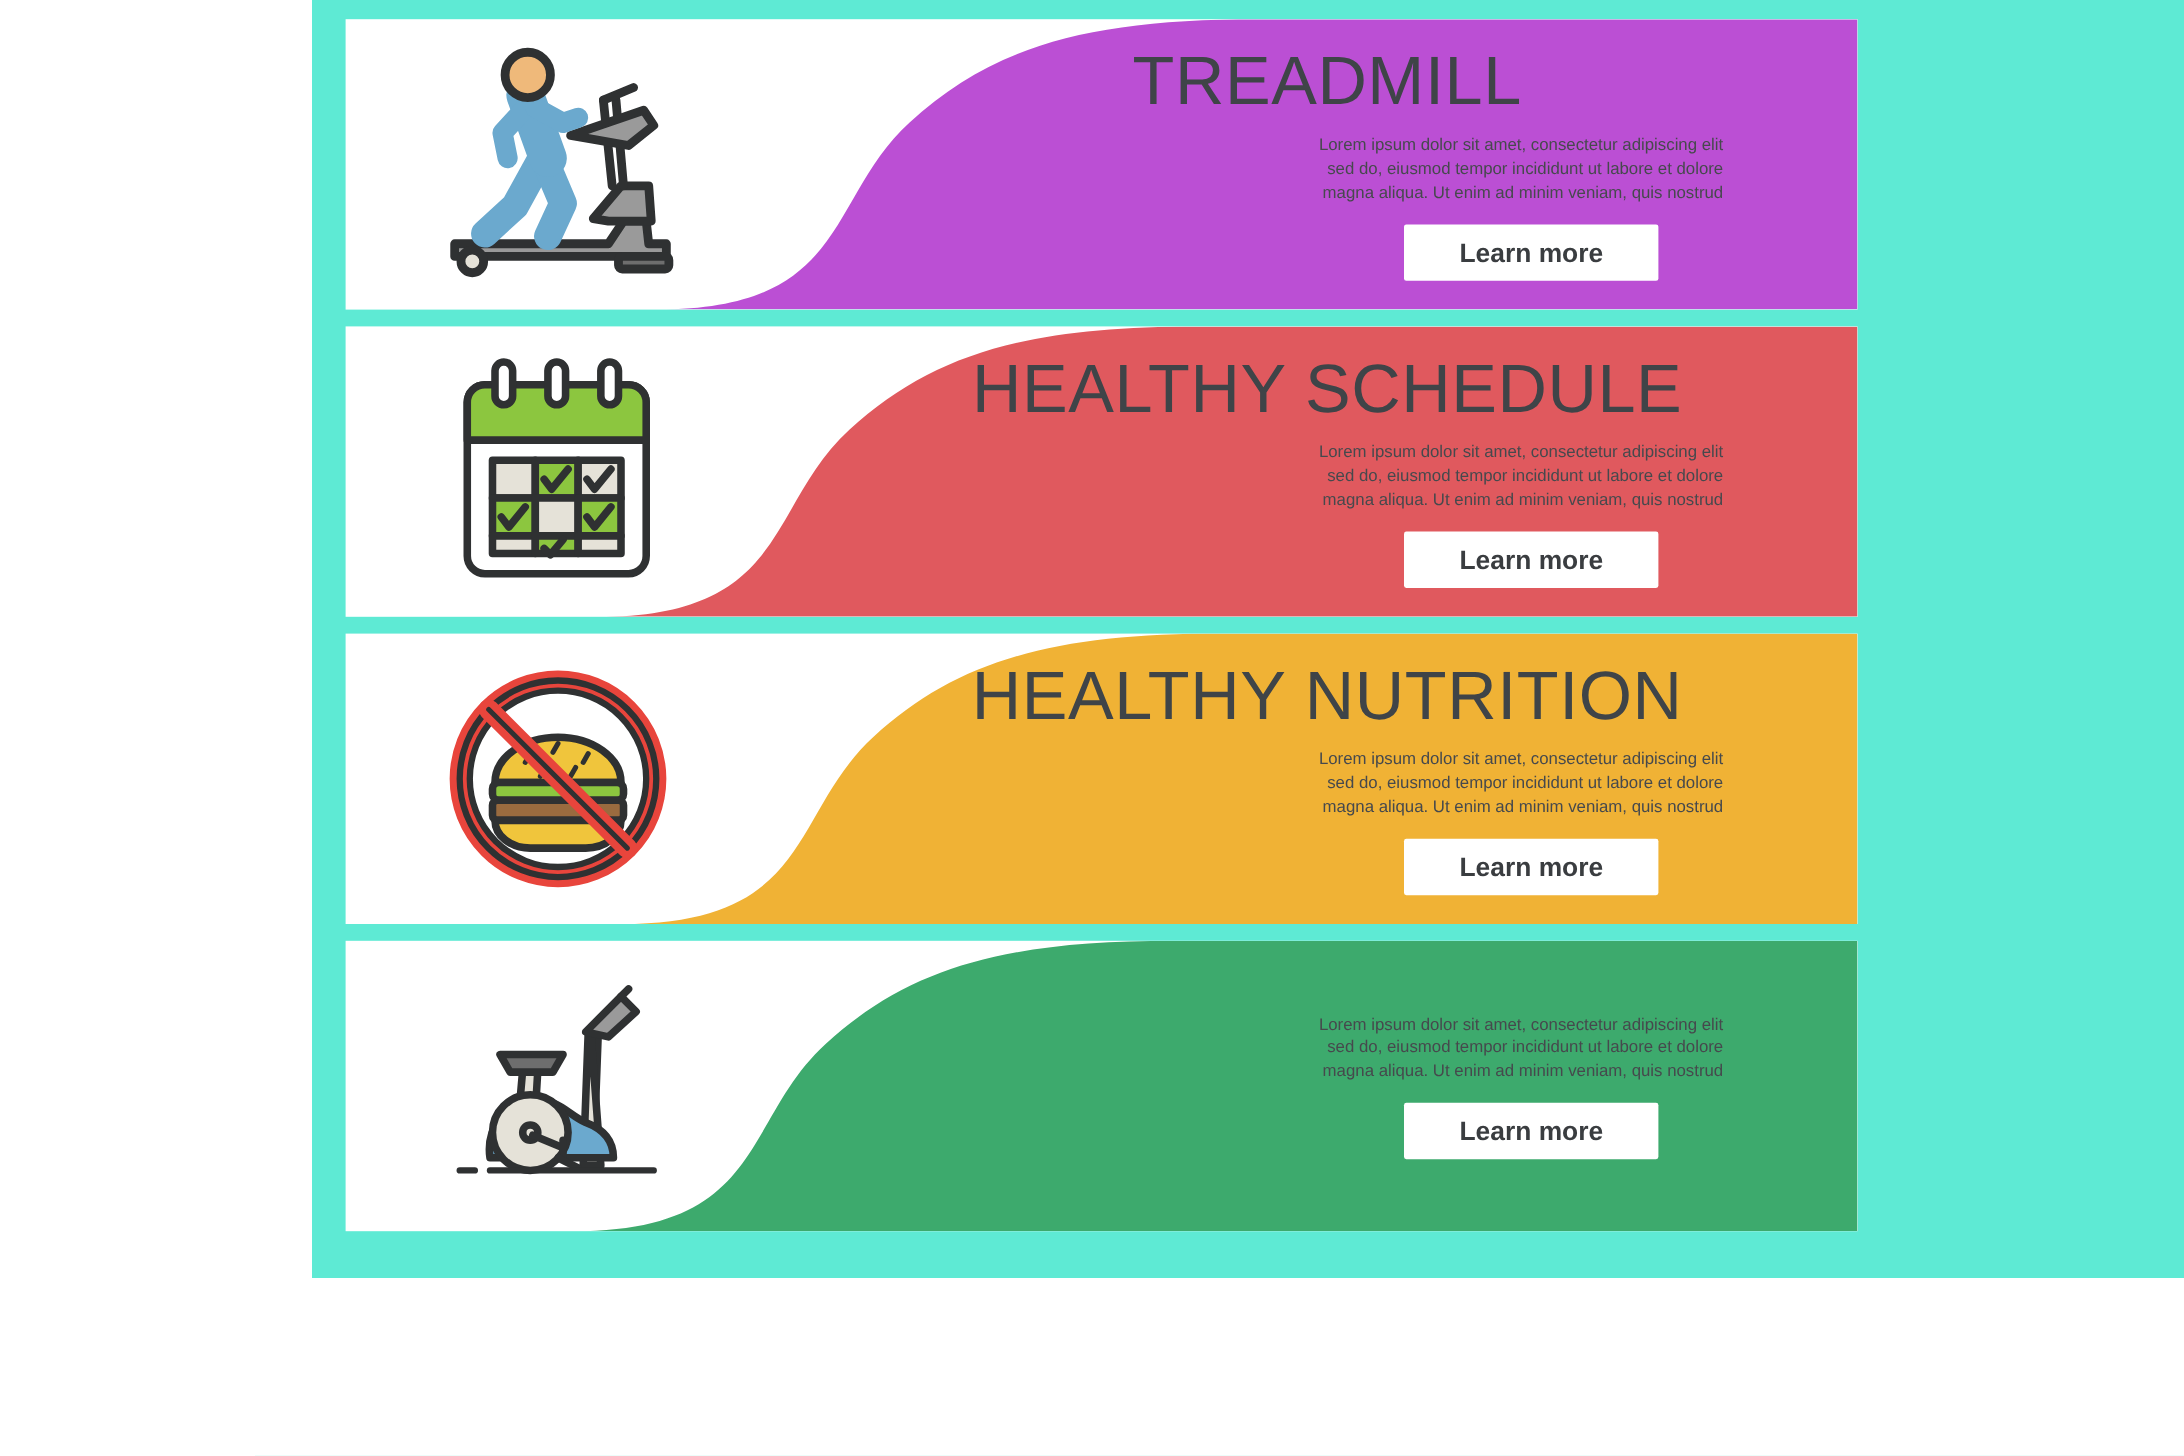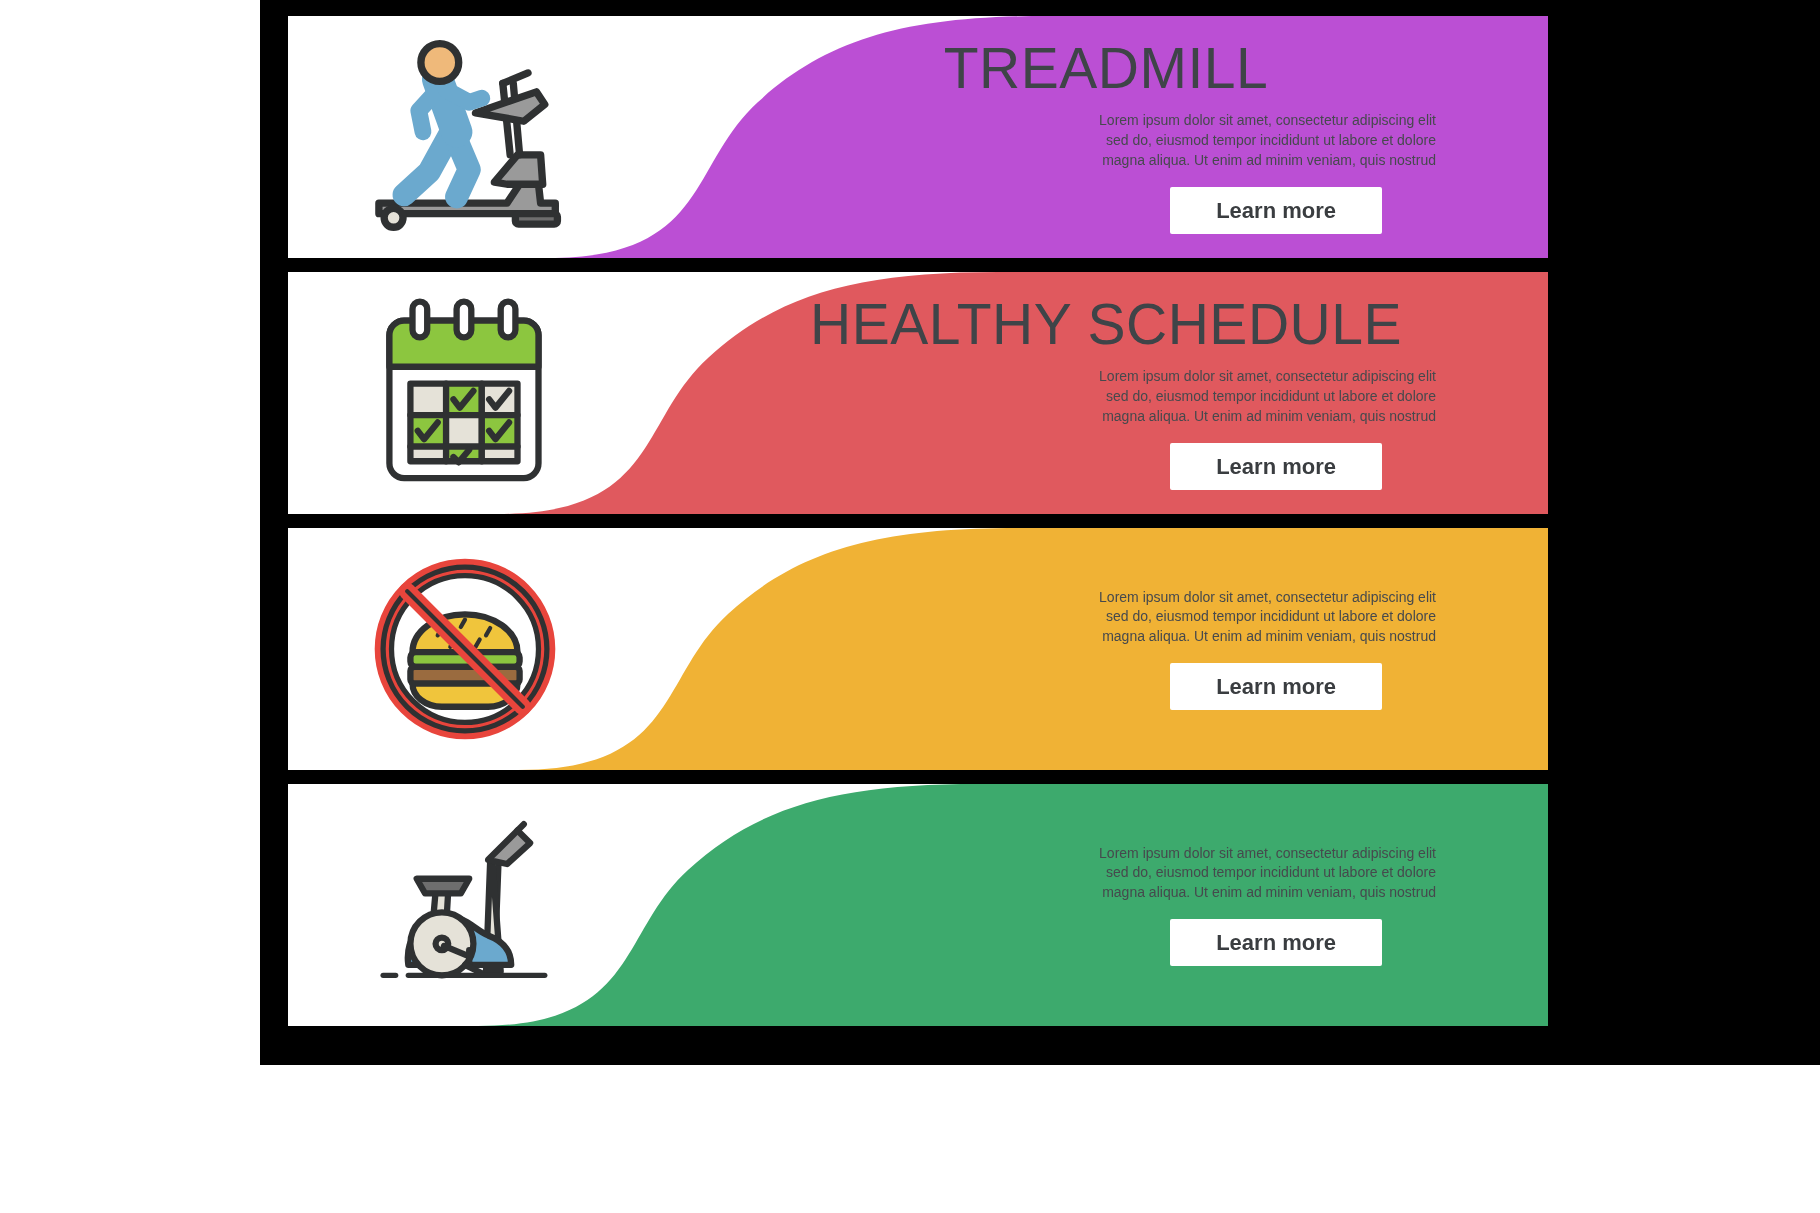--- a/index.html
+++ b/index.html
@@ -12,21 +12,21 @@
   #stage {
     position: relative;
     width: 1820px; height: 1213px;
     background: #ffffff;
   }
   
   #frame {
     position: absolute;
     left: 260px; top: 0px;
     width: 1560px; height: 1065px;
-    background: #000000;
+    background: #5eead4;
     padding: 16px 0 16px 28px;
   }
   .banner {
     position: relative;
     width: 1260px;
     height: 242px;
     margin-bottom: 14px;
     background: #ffffff;
     overflow: hidden;
   }
@@ -242,20 +242,21 @@
             <circle cx="100" cy="95" r="78" fill="none" stroke="#2f3132" stroke-width="5"></circle>
             <circle cx="100" cy="95" r="70" fill="none" stroke="#2f3132" stroke-width="5"></circle>
 
             <line x1="45" y1="40" x2="155" y2="150" stroke="#e8453c" stroke-width="16"></line>
             <line x1="45" y1="40" x2="155" y2="150" stroke="#2f3132" stroke-width="4" stroke-dasharray="0"></line>
           </g>
         </svg>
       </div>
 
       <div class="content">
+        <div class="title">HEALTHY NUTRITION</div>
         <div class="desc">
           <span>Lorem ipsum dolor sit amet, consectetur adipiscing elit</span>
           <span>sed do, eiusmod tempor incididunt ut labore et dolore</span>
           <span>magna aliqua. Ut enim ad minim veniam, quis nostrud</span>
         </div>
         <button class="btn">Learn more</button>
       </div>
     </div>
 
     <div class="banner b4">

